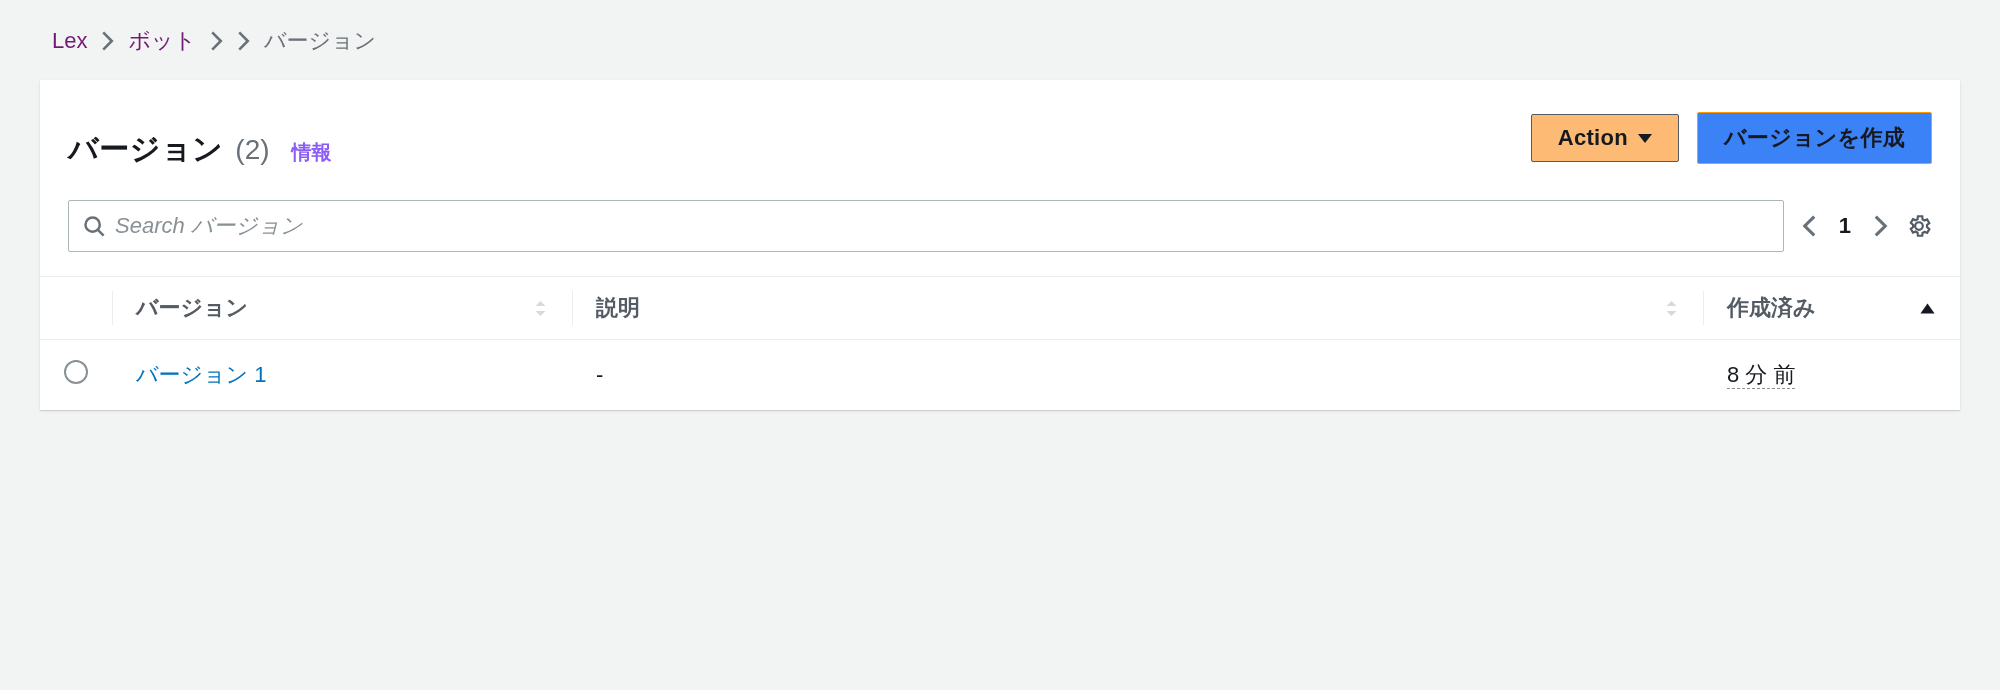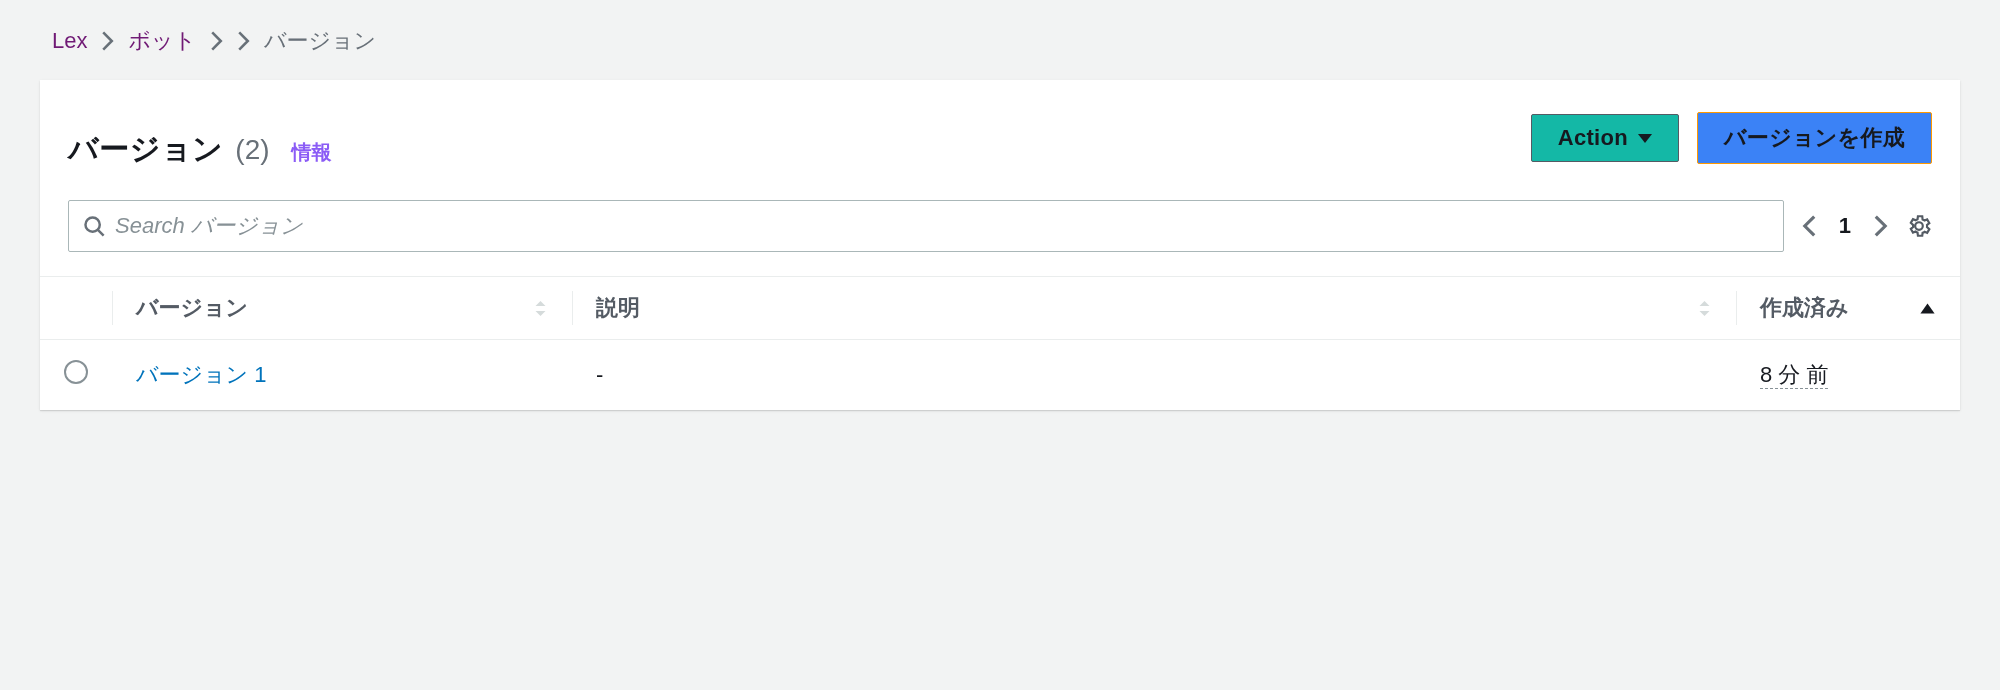--- a/index.html
+++ b/index.html
@@ -71,21 +71,21 @@
       gap: 10px;
       padding: 10px 26px;
       font-size: 22px;
       font-weight: 700;
       border-radius: 2px;
       cursor: pointer;
       border: 1px solid transparent;
       letter-spacing: 0.3px;
     }
     .btn-outline {
-      background: #14b8a6;
+      background: #fdba74;
       border: 1.5px solid #545b64;
       color: #16191f;
     }
     .btn-primary {
       background: #3b82f6;
       border: 1px solid #ff9900;
       color: #16191f;
     }
     .caret-down {
       width: 0; height: 0;
@@ -175,21 +175,21 @@
     .radio {
       width: 24px; height: 24px;
       border: 2px solid #879196;
       border-radius: 50%;
       display: inline-block;
       cursor: pointer;
     }
     .link { color: #0073bb; text-decoration: none; cursor: pointer; }
     .dotted { border-bottom: 1px dashed #879196; padding-bottom: 1px; cursor: default; }
     .col-version { width: 460px; }
-    .col-created { width: 224px; border-radius: 27px; }
+    .col-created { width: 257px; border-radius: 27px; }
   </style>
 </head>
 <body>
 
 <div class="page">
   <nav class="breadcrumb">
     <a>Lex</a>
     <span class="sep">
       <svg width="13" height="20" viewBox="0 0 8 14">
           <path d="M1 1l6 6-6 6" stroke="currentColor" stroke-width="1.8" fill="none"></path>

